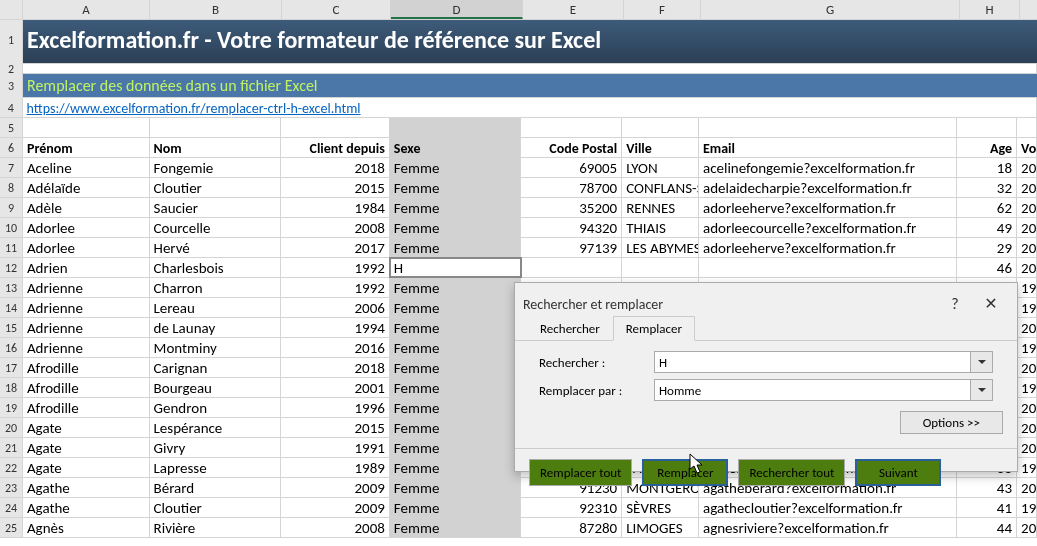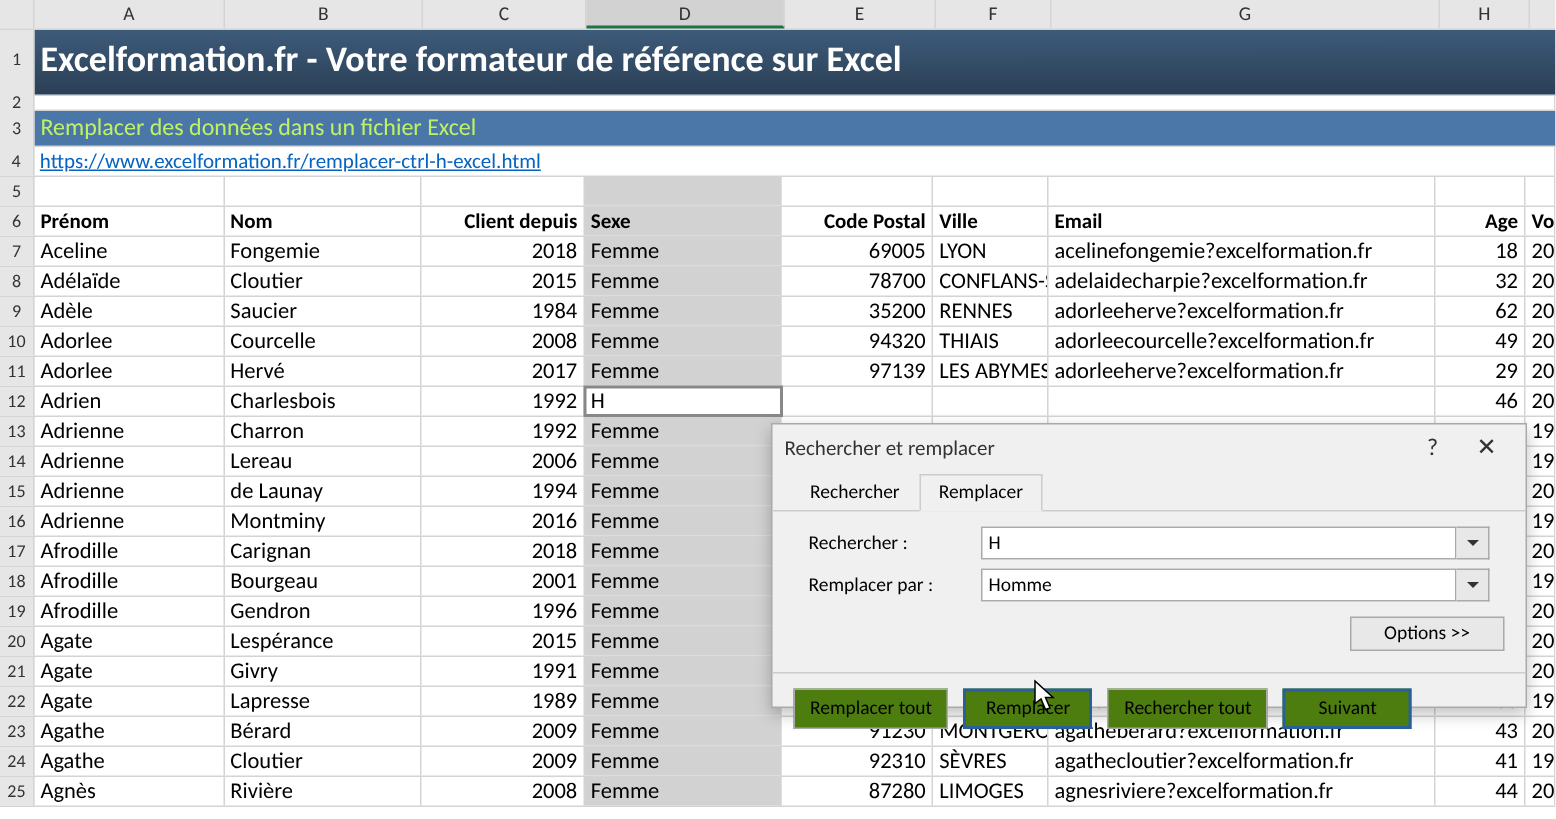--- a/index.html
+++ b/index.html
@@ -18,21 +18,21 @@
 .cell a{color:#0563c1;text-decoration:underline}
 .cell b{font-weight:bold}
 .title-row{background:linear-gradient(#3d5b7a,#2b3f55);height:44px}
 .title-row .cell{color:#fff;font-size:24px;font-weight:bold;line-height:40px;border:none}
 .title-row .row-num{height:44px;line-height:40px}
 .sub-row{background:#4a76a8;height:24px}
 .sub-row .cell{color:#bef264;font-size:16px;font-weight:normal;line-height:24px;border:none}
 .sub-row .row-num{height:24px;line-height:24px;background:#e6e6e6;color:#333}
 .colA{width:127px}.colB{width:132px}.colC{width:109px}.colD{width:132px}.colE{width:101px}.colF{width:77px}.colG{width:259px}.colH{width:60px}.colI{width:20px}
 .dialog{position:absolute;left:514px;top:282px;width:504px;height:190px;background:#f0f0f0;border:1px solid #aaa;box-shadow:0 4px 10px rgba(0,0,0,.25)}
-.dlg-title{height:30px;display:flex;align-items:center;padding:0 8px;font-size:13px;color:#333}
+.dlg-title{height:30px;display:flex;align-items:flex-end;padding:0 8px;font-size:13px;color:#333}
 .dlg-title-text{flex:1}
 .dlg-help{width:36px;text-align:center;font-size:16px}
 .dlg-close{width:36px;text-align:center;font-size:16px}
 .tabs{display:flex;padding:0 12px;border-bottom:1px solid #ccc;margin-top:2px}
 .tab{padding:4px 12px;font-size:13px;border:1px solid transparent;border-bottom:none;position:relative;top:1px}
 .tab.active{background:#f0f0f0;border-color:#ccc;border-bottom:1px solid #f0f0f0}
 .dlg-body{padding:10px 24px 0}
 .form-row{display:flex;align-items:center;margin-bottom:6px}
 .form-label{width:115px;font-size:13px}
 .form-input{flex:1;height:22px;border:1px solid #aaa;background:#fff;padding:0 4px;font-size:13px}

